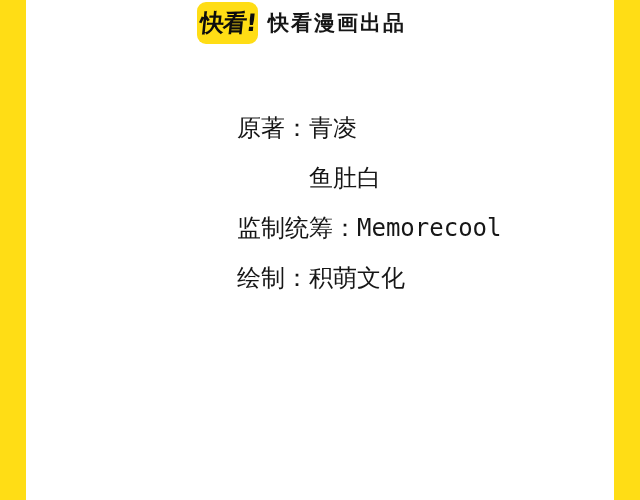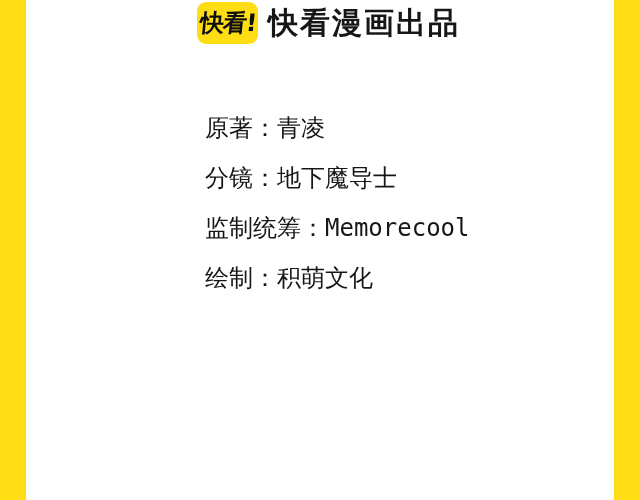--- a/index.html
+++ b/index.html
@@ -35,48 +35,48 @@
   }
   .logo-text{
     font-size:24px;
     font-weight:900;
     color:#0d0d0d;
     transform:skewX(-6deg);
     letter-spacing:-1px;
     white-space:nowrap;
   }
   .publisher-title{
-    font-size:30px;
+    font-size:21px;
     font-weight:900;
     letter-spacing:2px;
     color:var(--ink);
     white-space:nowrap;
   }
   .credits{
     position:absolute;left:205px;top:103px;
     font-family:"DejaVu Sans Mono","Liberation Mono",monospace;
     font-size:24px;
     line-height:50px;
     color:var(--ink);
   }
-  .credit-line{white-space:pre;}
+  .credit-line{white-space:pre;margin-left:32px;}
 </style>
 </head>
 <body>
 
 <div class="page">
   <div class="gutter left"></div>
   <div class="gutter right"></div>
 
   <div class="brand-row">
     <div class="logo">
       <span class="logo-text">快看!</span>
     </div>
     <div class="publisher-title">快看漫画出品</div>
   </div>
 
   <div class="credits" id="credits-list">
       <div class="credit-line" style="padding-left: 0px;">原著：青凌</div>
-      <div class="credit-line" style="padding-left: 0px;">分镜：地下魔导士</div>
+      <div class="credit-line" style="padding-left: 72px;">鱼肚白</div>
       <div class="credit-line" style="padding-left: 0px;">监制统筹：Memorecool</div>
       <div class="credit-line" style="padding-left: 0px;">绘制：积萌文化</div>
     </div>
 </div>
 
 </body></html>

